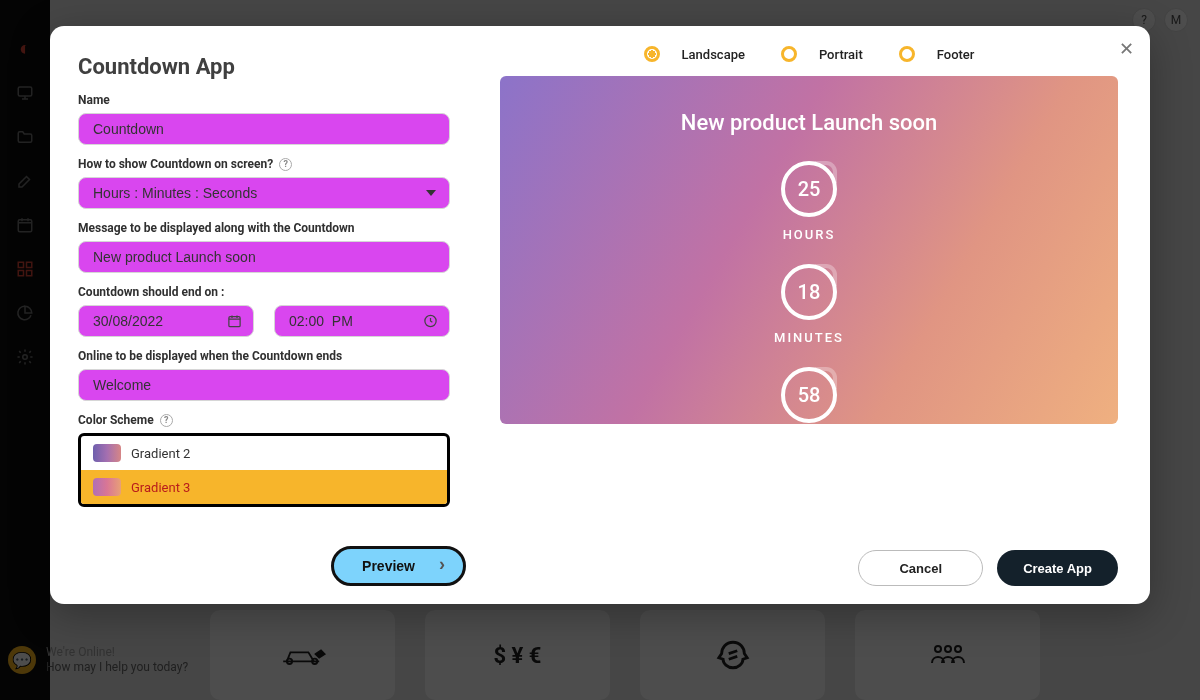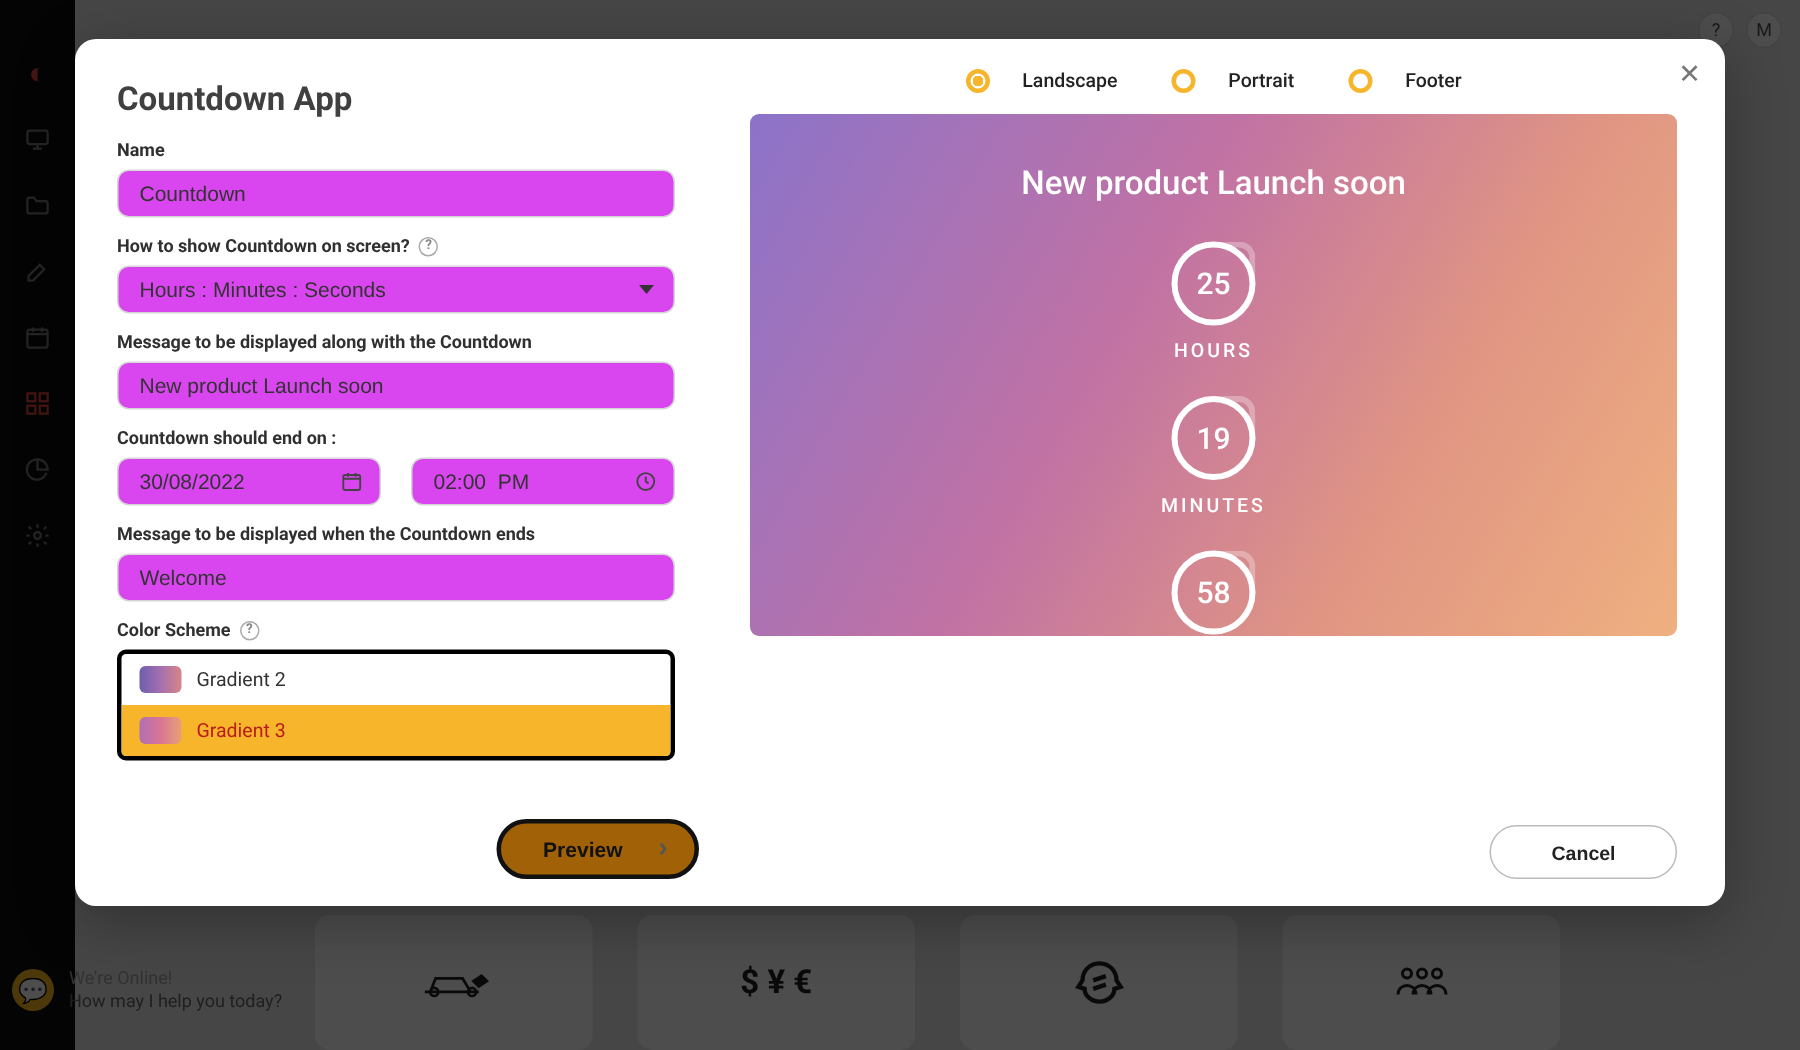--- a/index.html
+++ b/index.html
@@ -91,21 +91,21 @@
     cursor:pointer;
   }
   .color-item.selected { background:#f7b52b; color:#b91c1c; }
   .swatch { width:28px; height:18px; border-radius:4px; }
   .swatch.g2 { background: linear-gradient(90deg,#6e5fad,#a46fb0,#d68686); }
   .swatch.g3 { background: linear-gradient(90deg,#b06fb5,#d97695,#e8a076); }
 
   .preview-btn-wrap { margin-top:16px; display:flex; justify-content:flex-end; }
   .preview-btn {
     height:40px; padding:0 48px 0 28px; border:3px solid #111; border-radius:22px;
-    background:#a16207; font-size:14px; font-weight:600; color:#111; position:relative; cursor:pointer;
+    background:#7dd3fc; font-size:14px; font-weight:600; color:#111; position:relative; cursor:pointer;
   }
   .preview-btn::after { content:"›"; position:absolute; right:18px; top:50%; transform:translateY(-55%); font-size:18px; color:#555; }
 
   
   .right-panel {
     flex:1; padding: 20px 32px 18px 10px; display:flex; flex-direction:column;
     position:relative;
   }
   .orient-row { display:flex; gap:36px; align-items:center; justify-content:center; margin-bottom:14px; }
   .orient-item { display:flex; align-items:center; gap:22px; font-size:13px; color:#222; font-weight:500; }
@@ -275,21 +275,21 @@
               <input class="input" value="02:00  PM" style="">
               <span class="svg-right">
                   <svg width="15" height="15" viewBox="0 0 24 24" fill="none" stroke="currentColor" stroke-width="2">
                     <circle cx="12" cy="12" r="9"></circle>
                     <path d="M12 7v5l3 2"></path>
                   </svg>
                 </span>
             </div>
           </div>
 
-          <div class="field-label">Message to be displayed when the Countdown ends</div>
+          <div class="field-label">Online to be displayed when the Countdown ends</div>
           <input class="input" value="Welcome" style="">
 
           <div class="field-label">
             <span>Color Scheme</span>
             <span class="help-icon">?</span>
           </div>
           <div class="color-list">
             <div class="color-item">
               <div class="swatch g2"></div>
               <span>Gradient 2</span>
@@ -323,28 +323,29 @@
           </div>
         </div>
 
         <div class="canvas">
           <div class="canvas-title">New product Launch soon</div>
           <div class="unit">
             <div class="ring">25</div>
             <div class="unit-label">HOURS</div>
           </div>
           <div class="unit">
-            <div class="ring">19</div>
+            <div class="ring">18</div>
             <div class="unit-label">MINUTES</div>
           </div>
           <div class="unit">
             <div class="ring">58</div>
 
           </div>
         </div>
 
         <div class="action-row">
           <button class="btn-secondary">Cancel</button>
+          <button class="btn-primary">Create App</button>
         </div>
       </div>
     </div>
   </div>
 </div>
 
 </body></html>

